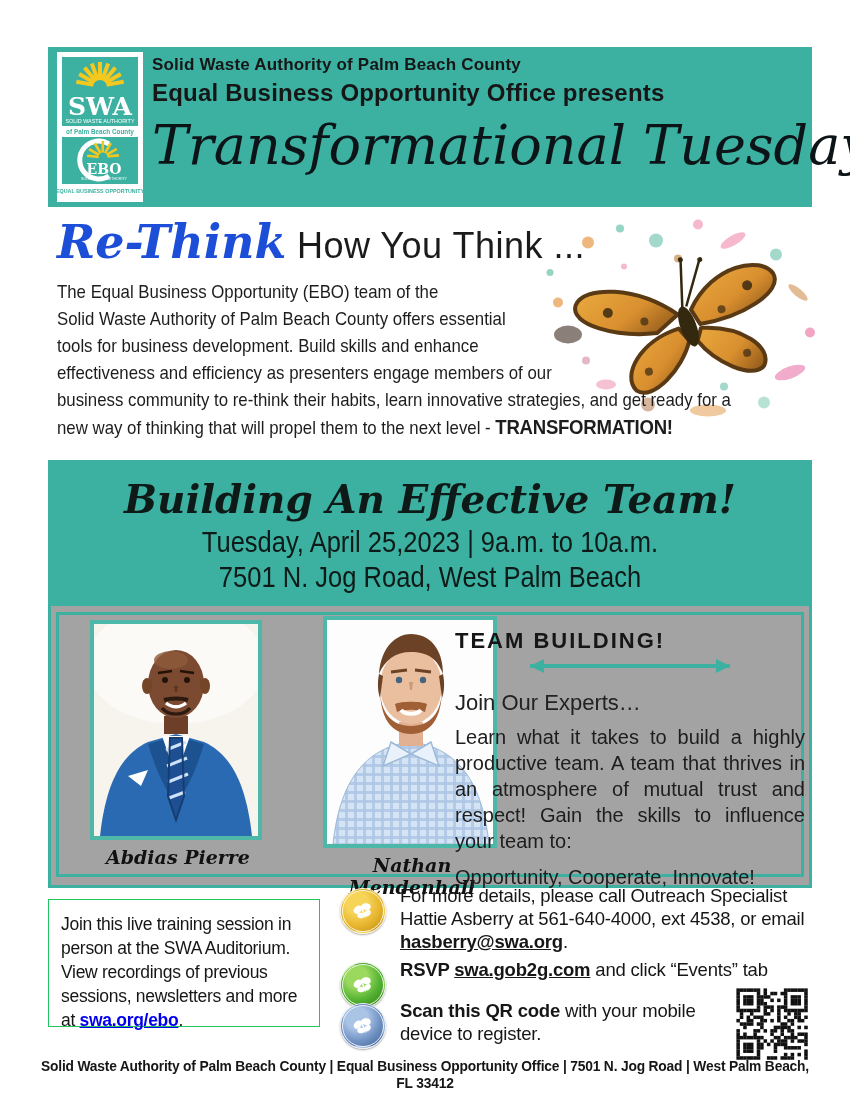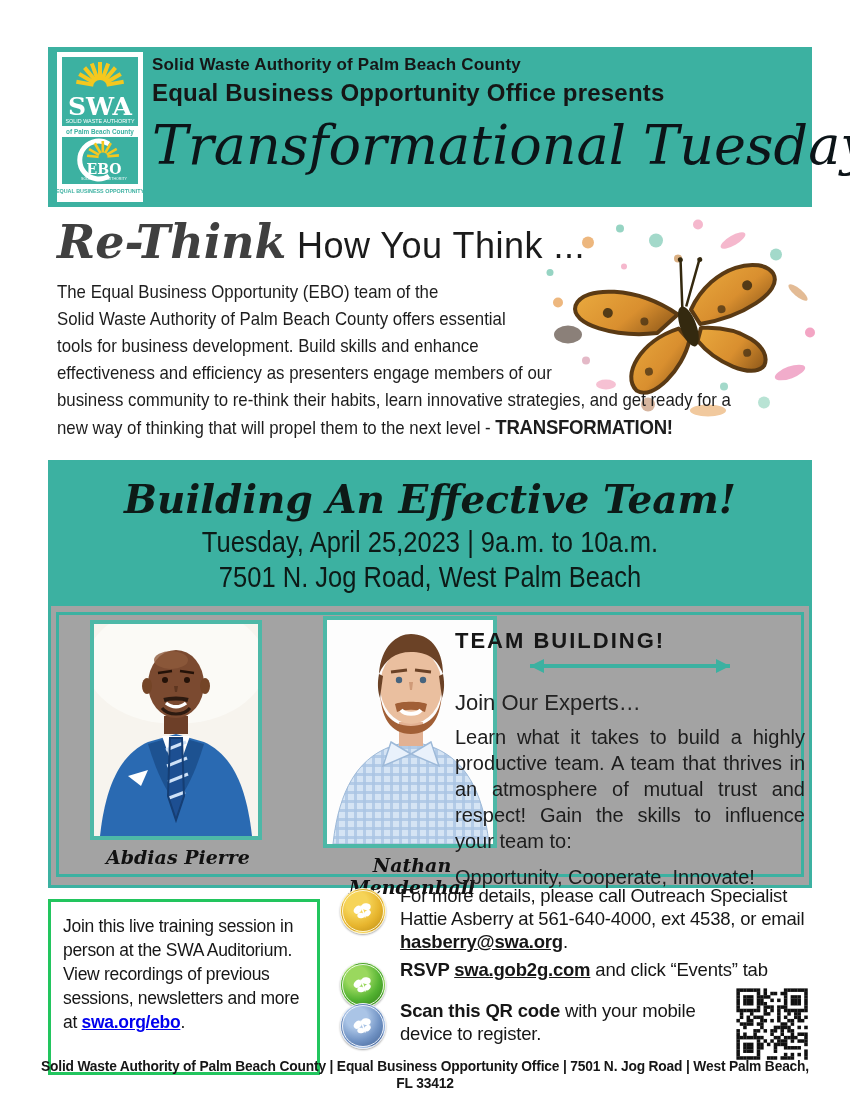--- a/index.html
+++ b/index.html
@@ -9,21 +9,21 @@
   
   .banner{position:absolute;left:48px;top:47px;width:764px;height:160px;background:#3cb1a1;}
   .logo-box{position:absolute;left:9px;top:5px;width:86px;height:150px;background:#fef9c3;}
   .banner-text{position:absolute;left:104px;top:4px;width:655px;}
   .org-line{font-size:17px;font-weight:bold;letter-spacing:.2px;margin-top:4px;}
   .presents-line{font-size:24px;font-weight:bold;margin-top:4px;letter-spacing:.2px;}
   .main-title{font-size:54px;line-height:78px;margin-top:0px;color:#0c1418;white-space:nowrap;}
   
   .intro{position:absolute;left:0;top:212px;width:850px;height:248px;}
   .intro-headline{position:absolute;left:57px;top:3px;white-space:nowrap;}
-  .intro-headline .re{font-size:46px;font-weight:bold;color:#404040;}
+  .intro-headline .re{font-size:46px;font-weight:bold;color:#1d4ed8;}
   .intro-headline .rest{font-size:36px;color:#1b1b1b;letter-spacing:.5px;}
   .butterfly-art{position:absolute;left:528px;top:0px;width:300px;height:215px;}
   .intro-par{position:absolute;left:57px;top:66px;width:866px;transform:scaleX(.885);
              transform-origin:0 0;font-size:19px;line-height:27px;color:#1d1d1d;}
   .intro-par .bold-end{font-weight:bold;font-size:21px;letter-spacing:-.3px;}
   
   .event{position:absolute;left:48px;top:460px;width:758px;height:422px;border:3px solid #3cb1a1;background:#a3a3a3;}
   .event-banner{position:absolute;left:0;top:0;width:758px;height:143px;background:#3cb1a1;text-align:center;color:#0d1a17;}
   .event-title{font-size:39px;font-weight:bold;margin-top:13px;}
   .event-when{font-size:29px;margin-top:4px;transform:scaleX(.88);}
@@ -34,21 +34,21 @@
   .fig .cap{font-size:19px;font-weight:bold;margin-top:6px;color:#111;}
   .fig1{left:11px;top:157px;width:176px;}
   .fig2{left:224px;top:153px;width:178px;padding-left:48px;}
   .right-col{position:absolute;left:404px;top:165px;width:350px;}
   .tb-head{font-size:22px;font-weight:bold;letter-spacing:2px;text-align:left;color:#161616;}
   .tb-arrow{display:block;margin:4px auto 0 auto;}
   .tb-join{font-size:22px;margin-top:16px;color:#222;}
   .tb-body{font-size:20px;line-height:26px;margin-top:8px;text-align:justify;color:#1d1d1d;}
   .tb-tag{font-size:20px;margin-top:12px;color:#1d1d1d;}
   
-  .info-box{position:absolute;left:48px;top:899px;width:272px;height:176px;border:3px solid #22c55e;box-sizing:border-box;}
+  .info-box{position:absolute;left:48px;top:899px;width:272px;height:128px;border:1px solid #22c55e;box-sizing:border-box;}
   .info-box p{margin:12px 12px;font-size:17.5px;line-height:24px;letter-spacing:-.3px;color:#161616;}
   .contact-row{position:absolute;left:340px;display:flex;align-items:flex-start;}
   .row1{top:884px;width:475px;}
   .row2{top:958px;width:475px;}
   .row3{top:999px;width:400px;}
   .circle-icon{width:40px;height:40px;flex:0 0 40px;border-radius:50%;margin-right:14px;margin-top:4px;
                display:flex;align-items:center;justify-content:center;box-shadow:0 1px 2px rgba(0,0,0,.35);}
   .ic-gold{background:radial-gradient(circle at 35% 30%,#f6d458 0 28%,#e7b52e 60%,#b98a14 100%);border:3px double #fdf6d8;}
   .ic-green{background:radial-gradient(circle at 35% 30%,#9ad85e 0 28%,#54b332 60%,#2e7d14 100%);border:3px double #eef8e6;}
   .ic-blue{background:radial-gradient(circle at 35% 30%,#aac4e6 0 28%,#7193c4 60%,#3f5f92 100%);border:3px double #eef2fa;}

